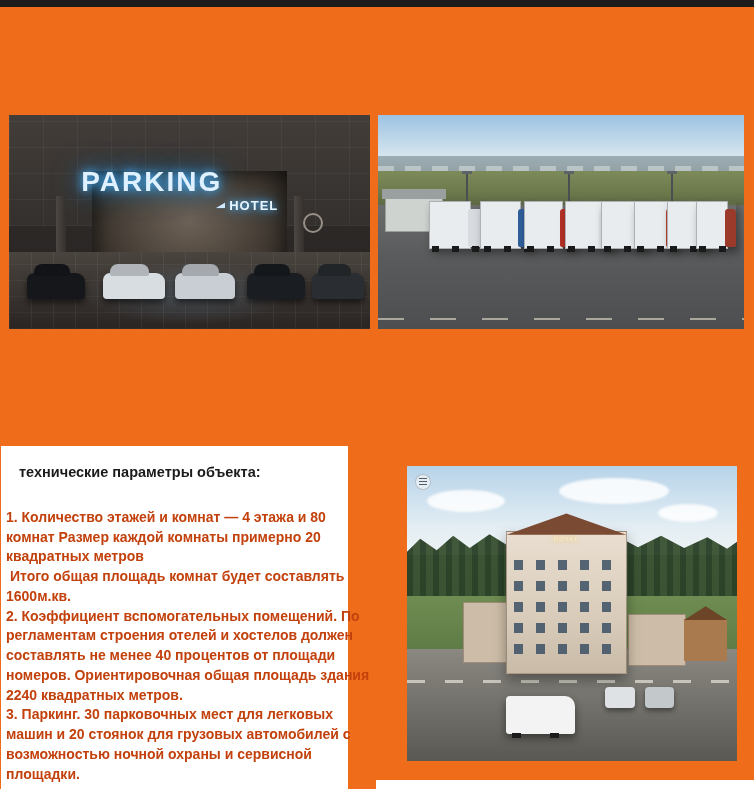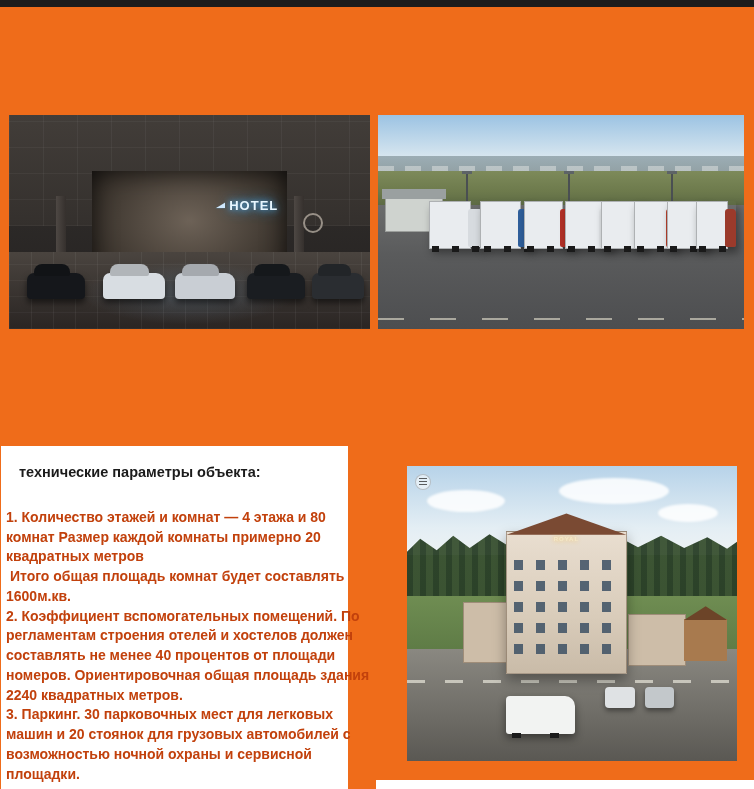--- a/index.html
+++ b/index.html
@@ -496,20 +496,21 @@
   <div class="orange-band"></div>
 
   <div class="photo-row">
 
     <div class="photo photo-parking">
       <div class="garage">
         <div class="garage-wall"></div>
         <div class="garage-opening"></div>
         <div class="pillar pillar-a"></div>
         <div class="pillar pillar-b"></div>
+        <div class="sign-parking">PARKING</div>
         <div class="sign-hotel">HOTEL</div>
         <div class="hose-reel"></div>
         <div class="garage-floor"></div>
         <div class="floor-glow"></div>
         <div class="car car1"></div>
         <div class="car car2"></div>
         <div class="car car3"></div>
         <div class="car car4"></div>
         <div class="car car5"></div>
       </div>

